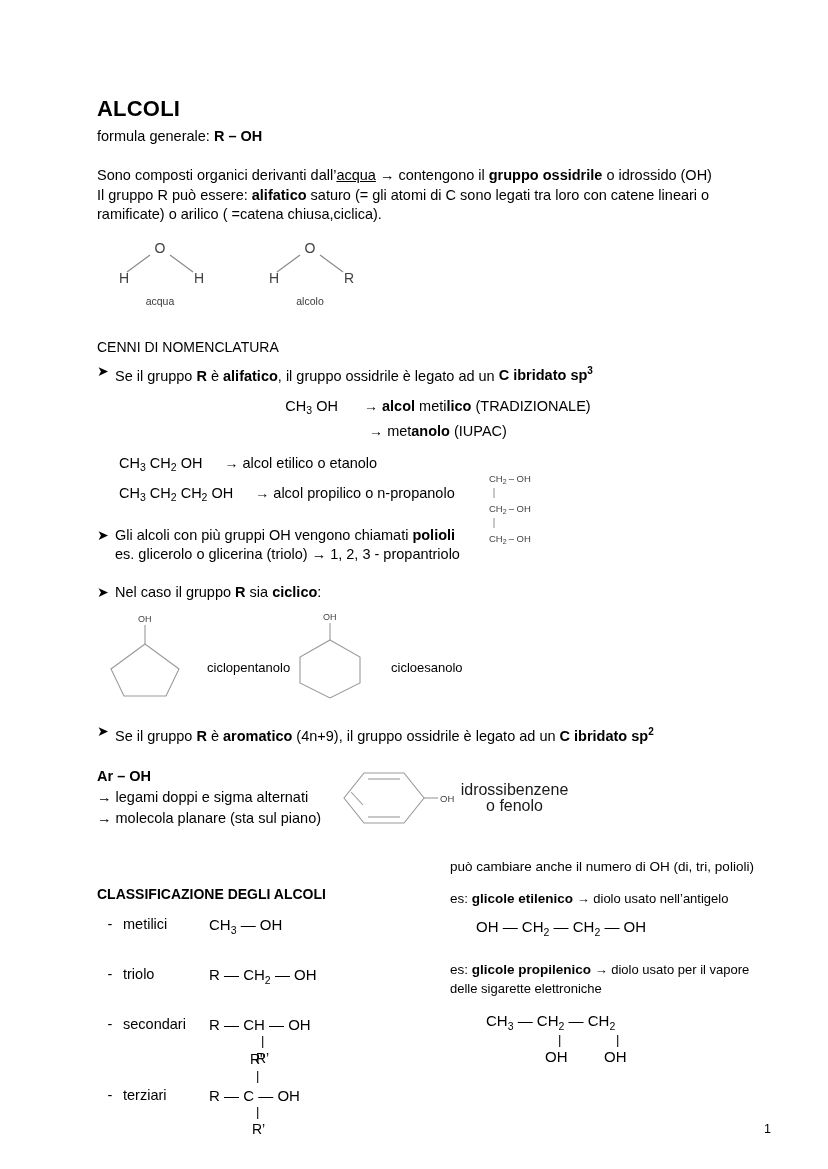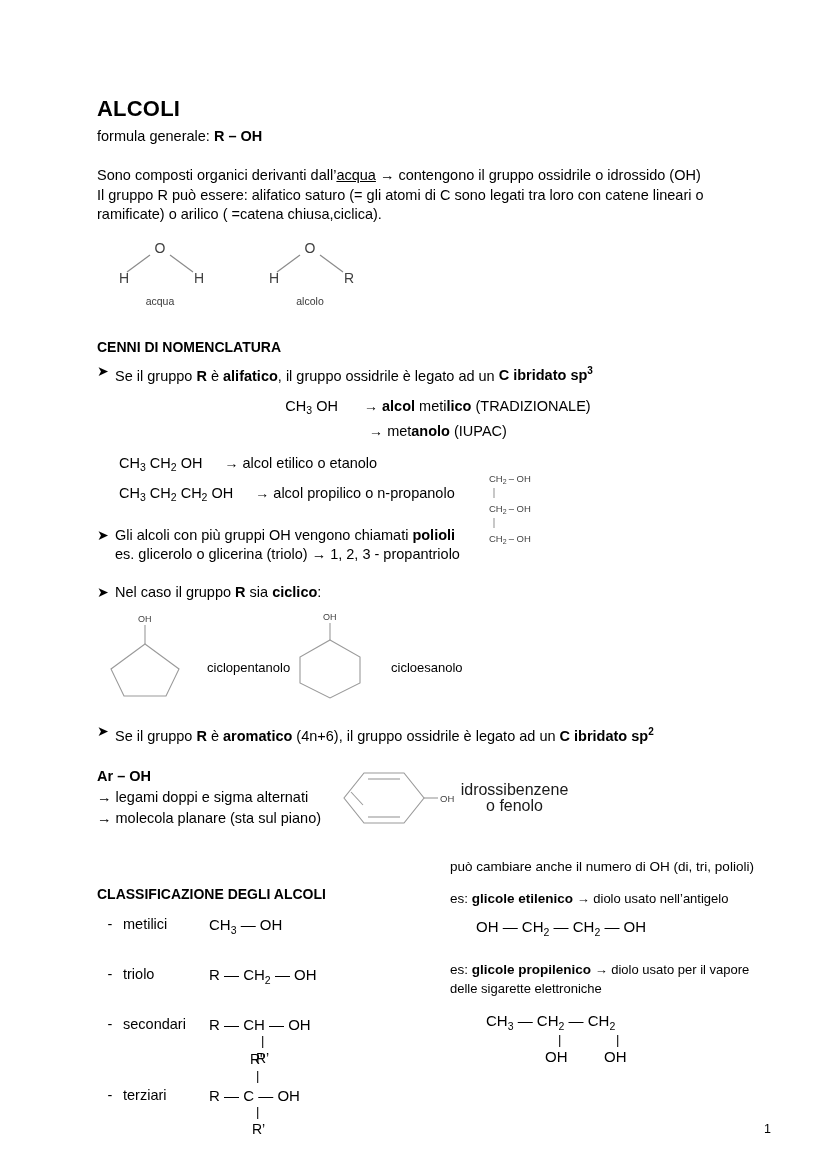--- a/index.html
+++ b/index.html
@@ -37,25 +37,25 @@
     margin: 0 0 22px 0;
   }
   .formula-gen b { font-weight: bold; }
 
   .para {
     font-size: 14.5px;
     line-height: 19.5px;
     margin: 0;
   }
   .para .u { text-decoration: underline; }
-  .para b { font-weight: normal; }
+  .para b { font-weight: bold; }
 
   .section-head {
     font-size: 14px;
-    font-weight: bold;
+    font-weight: normal;
     margin: 0;
   }
 
   .bullet-row {
     display: flex;
     align-items: flex-start;
     font-size: 14.5px;
     line-height: 19px;
   }
   .bullet-arrow {
@@ -237,21 +237,21 @@
             <text class="gray-txt" x="38" y="12" font-size="9">OH</text>
             <line class="gray-line-thin" x1="45" y1="15" x2="45" y2="32"></line>
             <polygon class="gray-line-thin" points="45,32 75,49 75,75 45,90 15,75 15,49"></polygon>
           </svg>
         </div>
         <span style="position:absolute;left:294px;top:52px;font-size:13px;">cicloesanolo</span>
       </div>
 
       <div class="bullet-row" style="margin-top:14px;">
         <span class="bullet-arrow">➤</span>
-        <span class="bullet-text"><span>Se il gruppo </span><b>R</b><span> è </span><b>aromatico</b><span> (4n+6), il gruppo ossidrile è legato ad un </span><b><span>C ibridato sp</span><sup>2</sup></b></span>
+        <span class="bullet-text"><span>Se il gruppo </span><b>R</b><span> è </span><b>aromatico</b><span> (4n+9), il gruppo ossidrile è legato ad un </span><b><span>C ibridato sp</span><sup>2</sup></b></span>
       </div>
 
       <div style="position:relative;height:90px;margin-top:16px;">
         <div style="position:absolute;left:0;top:4px;font-size:14.5px;line-height:21px;">
           <div style="font-weight:bold;">Ar – OH</div>
           <div>→ legami doppi e sigma alternati</div>
           <div>→ molecola planare (sta sul piano)</div>
         </div>
         <div style="position:absolute;left:245px;top:-2px;">
           <svg width="120" height="76" viewBox="0 0 120 76">

